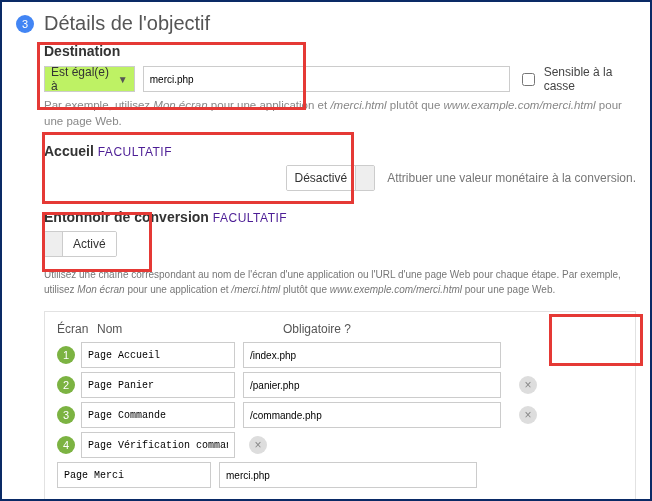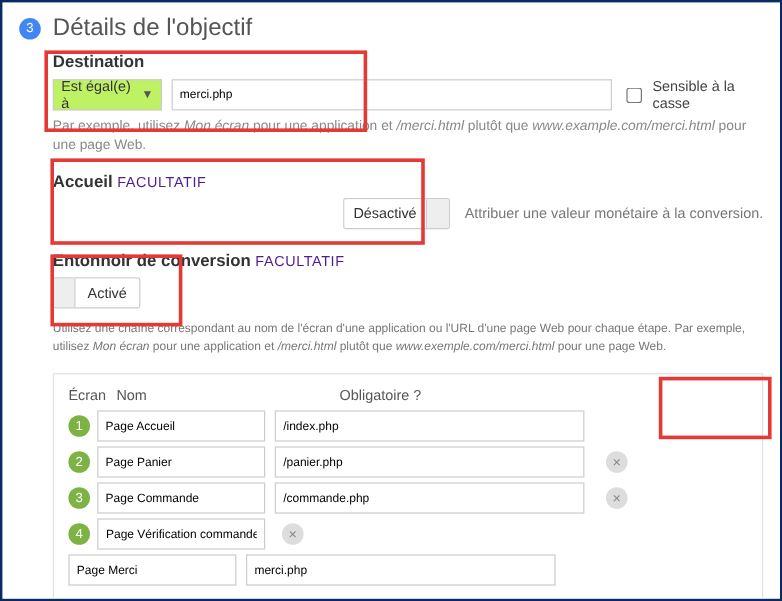--- a/index.html
+++ b/index.html
@@ -81,21 +81,21 @@
   .col-nom { width:160px; }
   .col-page { width:265px; }
   .col-obl { flex:1; text-align:left; padding-left:26px; }
   .step-line { display:flex; align-items:center; margin-bottom:4px; }
   .num-badge {
     width:18px; height:18px; border-radius:50%;
     background:#7CB342; color:#fff;
     font-size:11px; text-align:center; line-height:18px;
     margin-right:6px;
   }
-  .step-input-nom { width:140px; margin-right:8px; }
+  .step-input-nom { width:154px; margin-right:8px;font-family:Liberation Mono, monospace; }
   .step-input-page { width:258px; margin-right:12px; }
   .small-toggle {
     display:inline-flex; border:1px solid #ccc; border-radius:2px;
     height:24px; font-size:12px; background:#f8f8f8; overflow:hidden;
   }
   .small-toggle .lbl { padding:0 8px; display:flex; align-items:center; background:#fff; border-right:1px solid #ccc; }
   .small-toggle .knob { width:16px; background:#eee; }
   .del-btn {
     width:18px; height:18px; border-radius:50%;
     background:#ddd; color:#888; font-size:12px;

